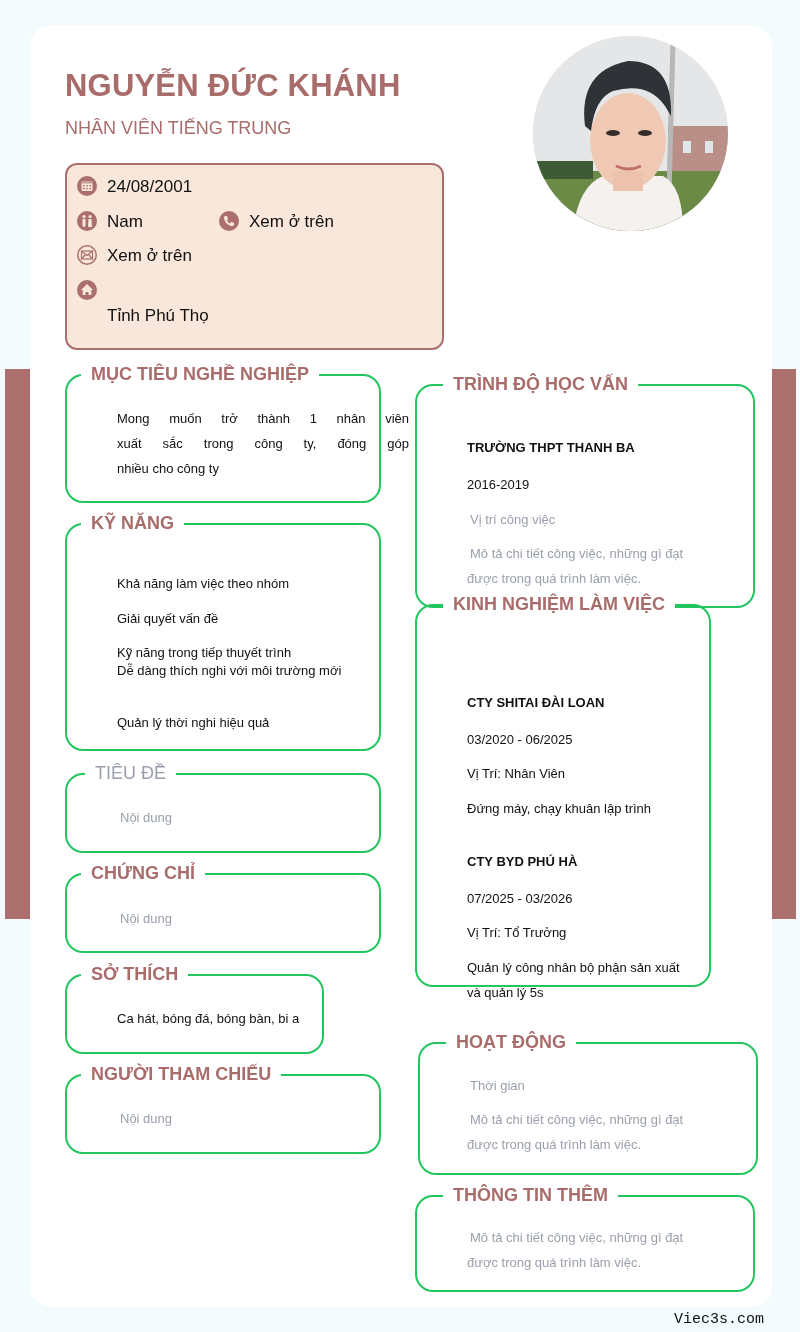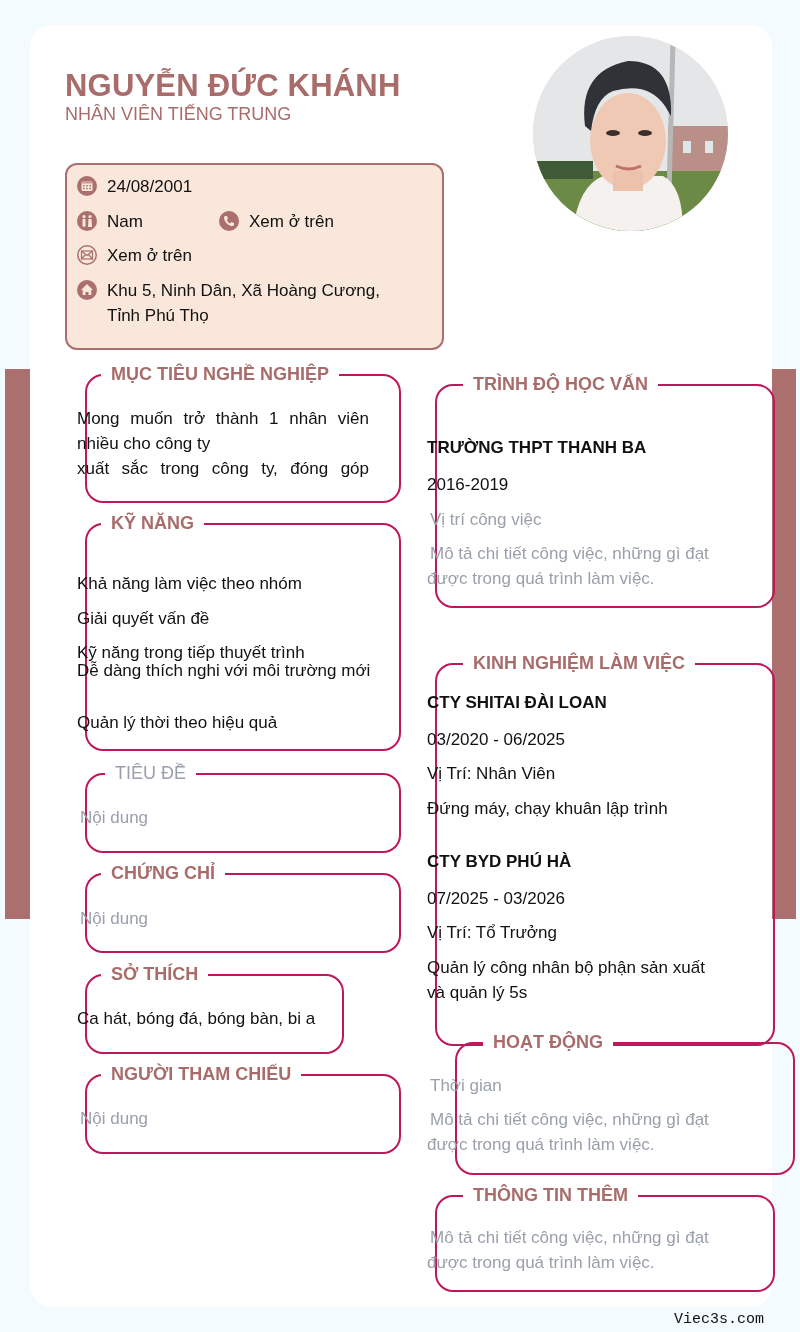--- a/index.html
+++ b/index.html
@@ -16,45 +16,45 @@
   .side-bar.right { left: 772px; top: 369px; width: 24px; height: 550px; }
   .card {
     position: absolute; left: 30px; top: 25px; width: 742px; height: 1282px;
     background: #ffffff; border-radius: 22px;
   }
   .name {
     position: absolute; left: 65px; top: 68px;
     font-size: 31px; font-weight: bold; color: #a86c6b; letter-spacing: 0.2px;
   }
   .job-title {
-    position: absolute; left: 65px; top: 104px;
+    position: absolute; left: 65px; top: 118px;
     font-size: 18px; color: #a86c6b;
   }
   .avatar {
     position: absolute; left: 533px; top: 36px; width: 195px; height: 195px;
     border-radius: 50%; overflow: hidden;
     background: linear-gradient(180deg, #e6e8e9 0%, #dfe2e3 55%, #6f8c4d 70%, #5d7d3e 100%);
   }
   .contact-box {
     position: absolute; left: 65px; top: 163px; width: 379px; height: 187px;
     background: #f8e7da; border: 2px solid #ab6f6e; border-radius: 12px;
   }
   .contact-row { position: absolute; display: flex; align-items: flex-start; font-size: 17px; color: #111; line-height: 25px; }
   .contact-row .icon { width: 20px; height: 20px; margin-right: 10px; margin-top: 2px; flex-shrink: 0; }
   .section {
-    position: absolute; border: 2px solid #be185d; border-radius: 18px; margin-left: 20px;
+    position: absolute; border: 2px solid #22c55e; border-radius: 18px;
   }
   .section .sec-title {
     position: absolute; top: -14px; left: 14px;
     background: #fff; padding: 0 10px;
     font-size: 18px; font-weight: bold; color: #a86c6b; line-height: 24px;
     white-space: nowrap;
   }
   .section .sec-title.muted { color: #9aa0ab; font-weight: normal; }
-  .txt { position: absolute; font-size: 17px; line-height: 25px; color: #111; }
+  .txt { position: absolute; font-size: 13px; line-height: 25px; color: #111; margin-left: 40px; }
   .txt.grey { color: #9aa0ab; }
   .txt.bold { font-weight: bold; }
   .justify { text-align: justify; text-align-last: left; }
   .watermark {
     position: absolute; left: 674px; top: 1311px;
     font-family: "Liberation Mono", "DejaVu Sans Mono", monospace;
     font-size: 15px; color: #111;
   }
 </style>
 </head>
@@ -134,42 +134,42 @@
   </svg>
   <span>Xem ở trên</span>
 </div>
 
 <div class="contact-row" style="left:77px; top:278px;">
   <svg class="icon" viewBox="0 0 20 20">
     <circle cx="10" cy="10" r="10" fill="#ab6f6e"></circle>
     <path d="M10 4 L16 10 L14.3 10 L14.3 15 L11.5 15 L11.5 12 L8.5 12 L8.5 15 L5.7 15 L5.7 10 L4 10 Z" fill="#f8e7da"></path>
   </svg>
   <span>
-    <span>Khu 5, Ninh Dân, Xã Hoàng Cương,</span><br>
+    <br>
     <span>Tỉnh Phú Thọ</span>
   </span>
 </div>
 
 <div class="section" style="left:65px; top:374px; width:316px; height:129px;">
   <div class="sec-title" style="left:14px;">MỤC TIÊU NGHỀ NGHIỆP</div>
 </div>
 <div class="txt justify" style="left:77px; top:406px; width:292px;">
   <div style="text-align-last: justify;">Mong muốn trở thành 1 nhân viên</div>
+  <div style="text-align-last: justify;">xuất sắc trong công ty, đóng góp</div>
   <div>nhiều cho công ty</div>
-  <div style="text-align-last: justify;">xuất sắc trong công ty, đóng góp</div>
 </div>
 
 <div class="section" style="left:65px; top:523px; width:316px; height:228px;">
   <div class="sec-title">KỸ NĂNG</div>
 </div>
 <div class="txt" style="left:77px; top:571px;">Khả năng làm việc theo nhóm</div>
 <div class="txt" style="left:77px; top:606px;">Giải quyết vấn đề</div>
 <div class="txt" style="left:77px; top:640px;">Kỹ năng trong tiếp thuyết trình</div>
 <div class="txt" style="left:77px; top:658px;">Dễ dàng thích nghi với môi trường mới</div>
-<div class="txt" style="left:77px; top:710px;">Quản lý thời theo hiệu quả</div>
+<div class="txt" style="left:77px; top:710px;">Quản lý thời nghi hiệu quả</div>
 
 <div class="section" style="left:65px; top:773px; width:316px; height:80px;">
   <div class="sec-title muted" style="left:18px;">TIÊU ĐỀ</div>
 </div>
 <div class="txt grey" style="left:80px; top:805px;">Nội dung</div>
 
 <div class="section" style="left:65px; top:873px; width:316px; height:80px;">
   <div class="sec-title">CHỨNG CHỈ</div>
 </div>
 <div class="txt grey" style="left:80px; top:906px;">Nội dung</div>
@@ -188,40 +188,40 @@
   <div class="sec-title" style="left:26px;">TRÌNH ĐỘ HỌC VẤN</div>
 </div>
 <div class="txt bold" style="left:427px; top:435px;">TRƯỜNG THPT THANH BA</div>
 <div class="txt" style="left:427px; top:472px;">2016-2019</div>
 <div class="txt grey" style="left:430px; top:507px;">Vị trí công việc</div>
 <div class="txt grey" style="left:427px; top:541px;">
   <div style="padding-left:3px;">Mô tả chi tiết công việc, những gì đạt</div>
   <div>được trong quá trình làm việc.</div>
 </div>
 
-<div class="section" style="left:415px; top:663px; width:340px; height:383px;">
+<div class="section" style="left:415px; top:604px; width:296px; height:383px;">
   <div class="sec-title" style="left:26px;">KINH NGHIỆM LÀM VIỆC</div>
 </div>
 <div>
   <div class="txt bold" style="left:427px; top:690px;">CTY SHITAI ĐÀI LOAN</div>
   <div class="txt" style="left:427px; top:727px;">03/2020 - 06/2025</div>
   <div class="txt" style="left:427px; top:761px;">Vị Trí: Nhân Viên</div>
   <div class="txt" style="left:427px; top:796px;">Đứng máy, chạy khuân lập trình</div>
 </div>
 <div>
   <div class="txt bold" style="left:427px; top:849px;">CTY BYD PHÚ HÀ</div>
   <div class="txt" style="left:427px; top:886px;">07/2025 - 03/2026</div>
   <div class="txt" style="left:427px; top:920px;">Vị Trí: Tổ Trưởng</div>
   <div class="txt" style="left:427px; top:955px;">
     <div>Quản lý công nhân bộ phận sản xuất</div>
     <div>và quản lý 5s</div>
   </div>
 </div>
 
-<div class="section" style="left:435px; top:1042px; width:340px; height:133px;">
+<div class="section" style="left:418px; top:1042px; width:340px; height:133px;">
   <div class="sec-title" style="left:26px;">HOẠT ĐỘNG</div>
 </div>
 <div class="txt grey" style="left:430px; top:1073px;">Thời gian</div>
 <div class="txt grey" style="left:427px; top:1107px;">
   <div style="padding-left:3px;">Mô tả chi tiết công việc, những gì đạt</div>
   <div>được trong quá trình làm việc.</div>
 </div>
 
 <div class="section" style="left:415px; top:1195px; width:340px; height:97px;">
   <div class="sec-title" style="left:26px;">THÔNG TIN THÊM</div>

